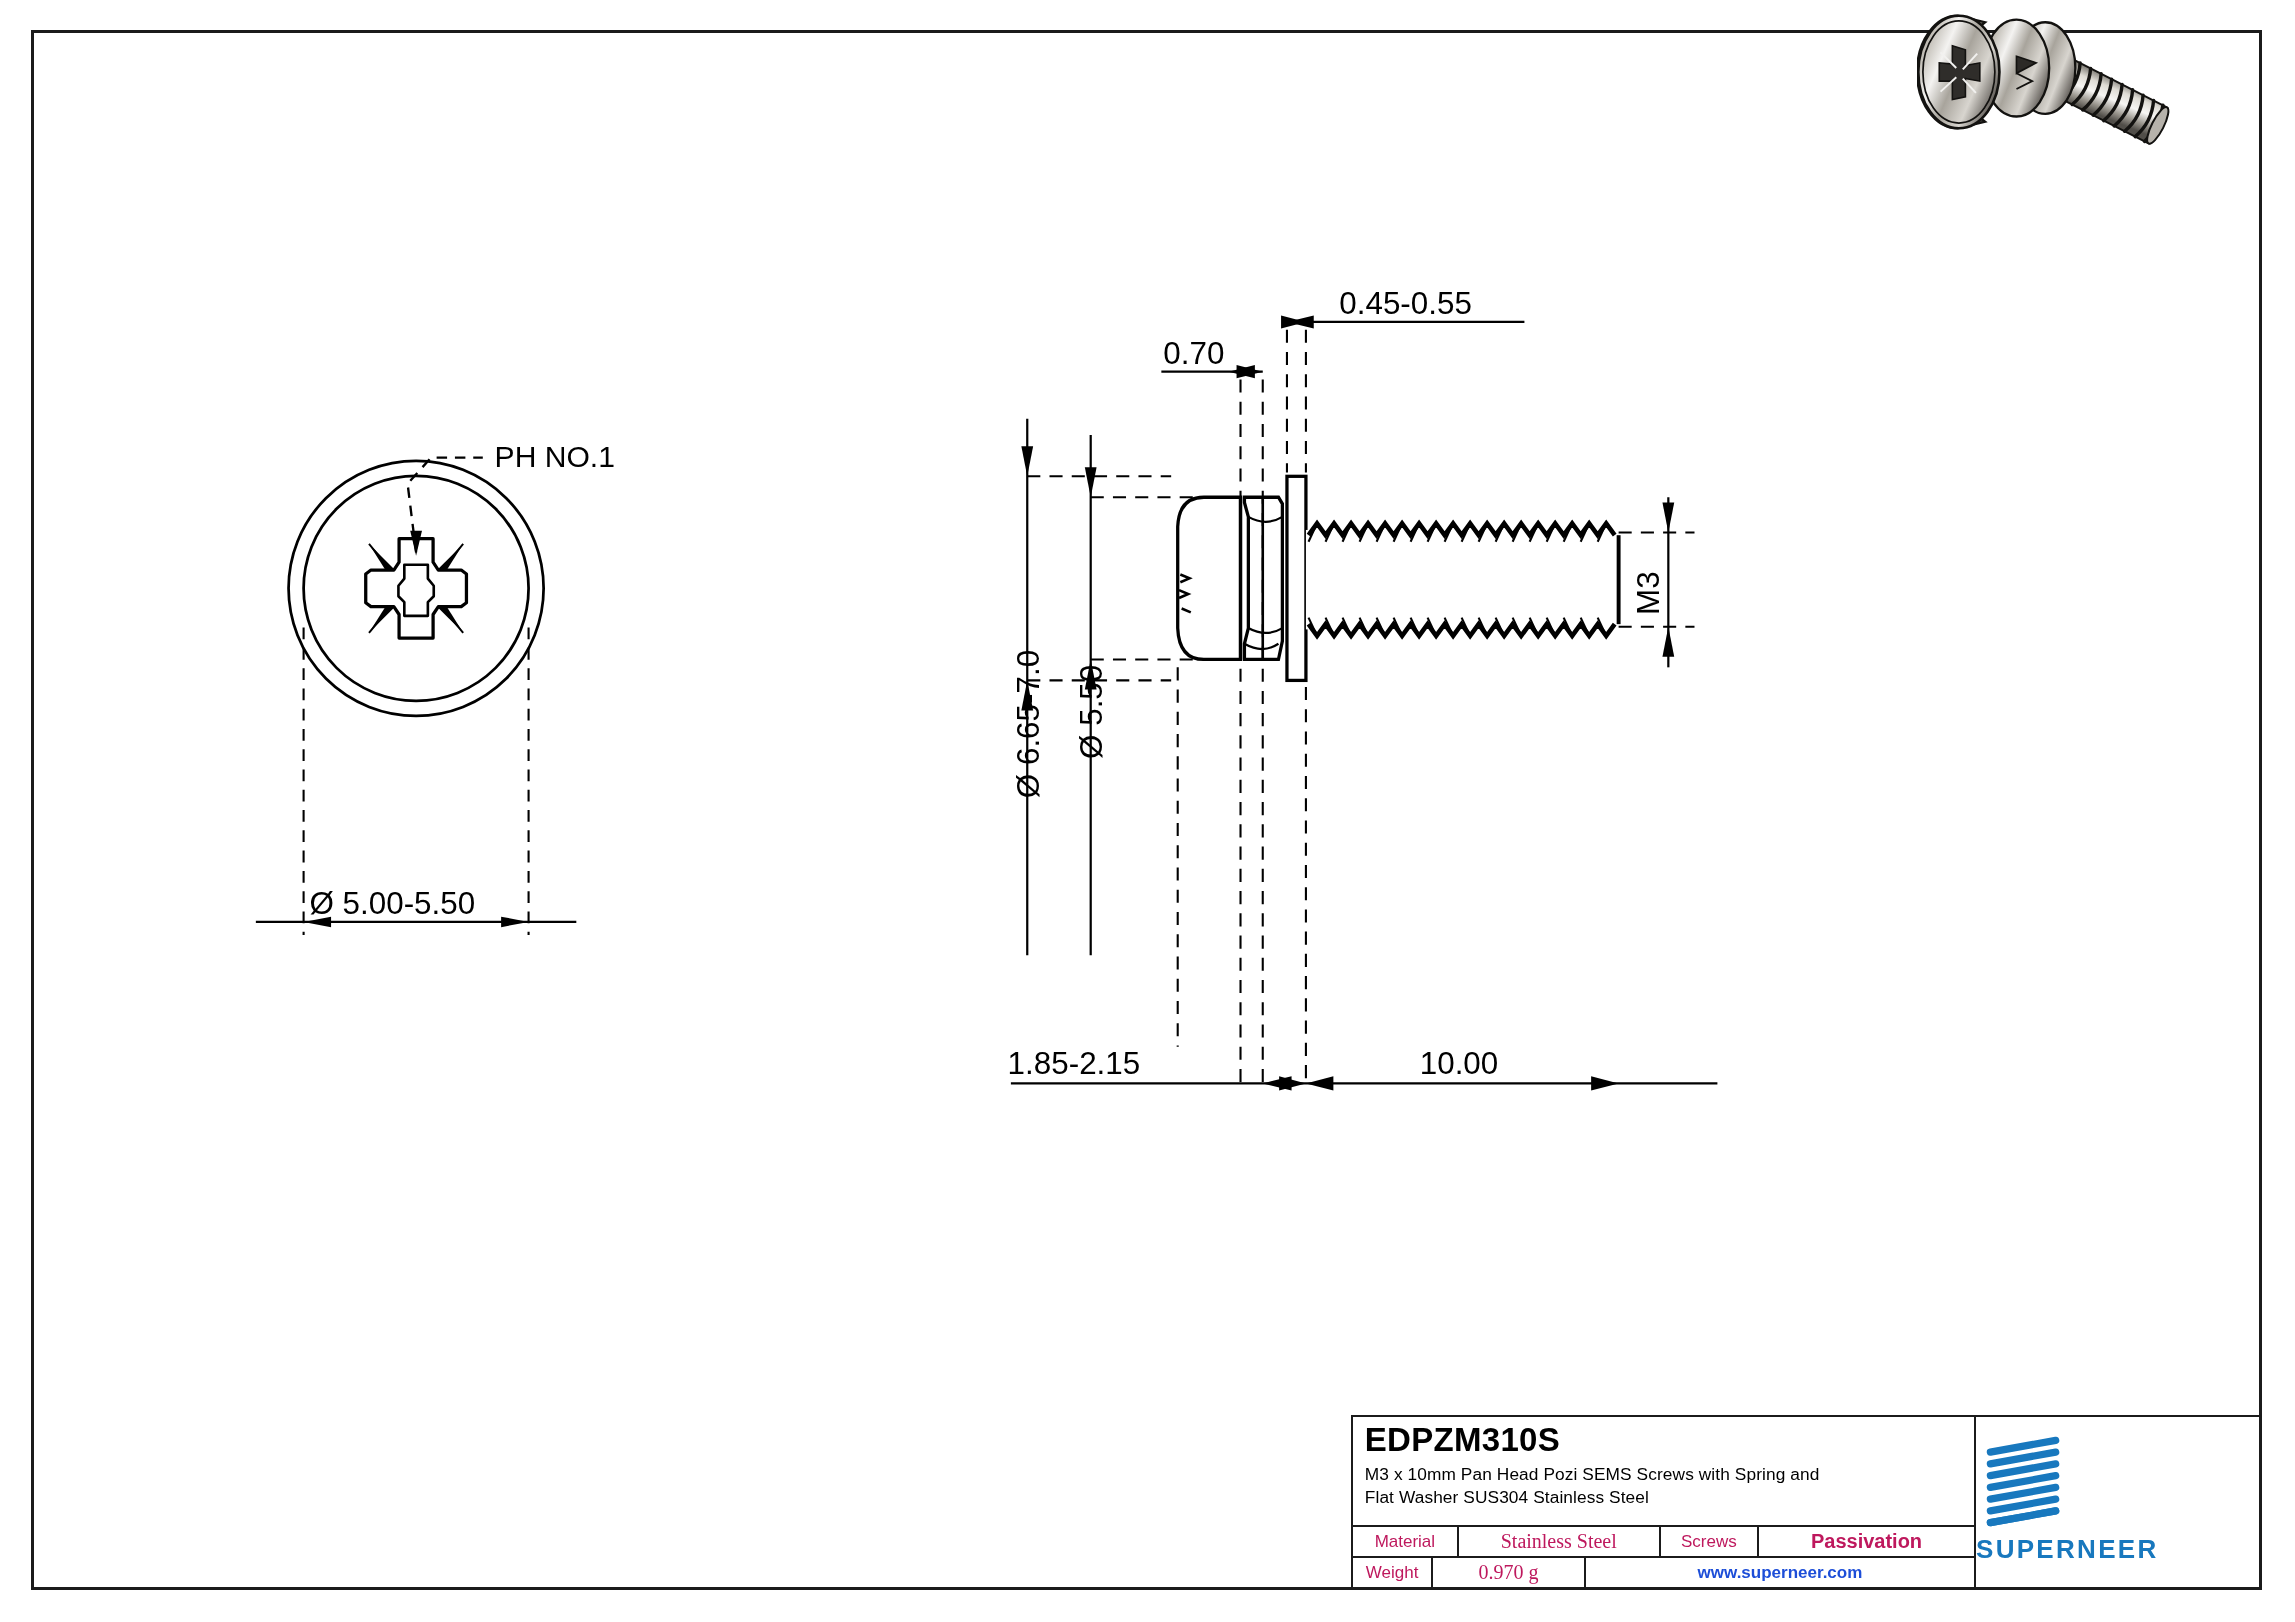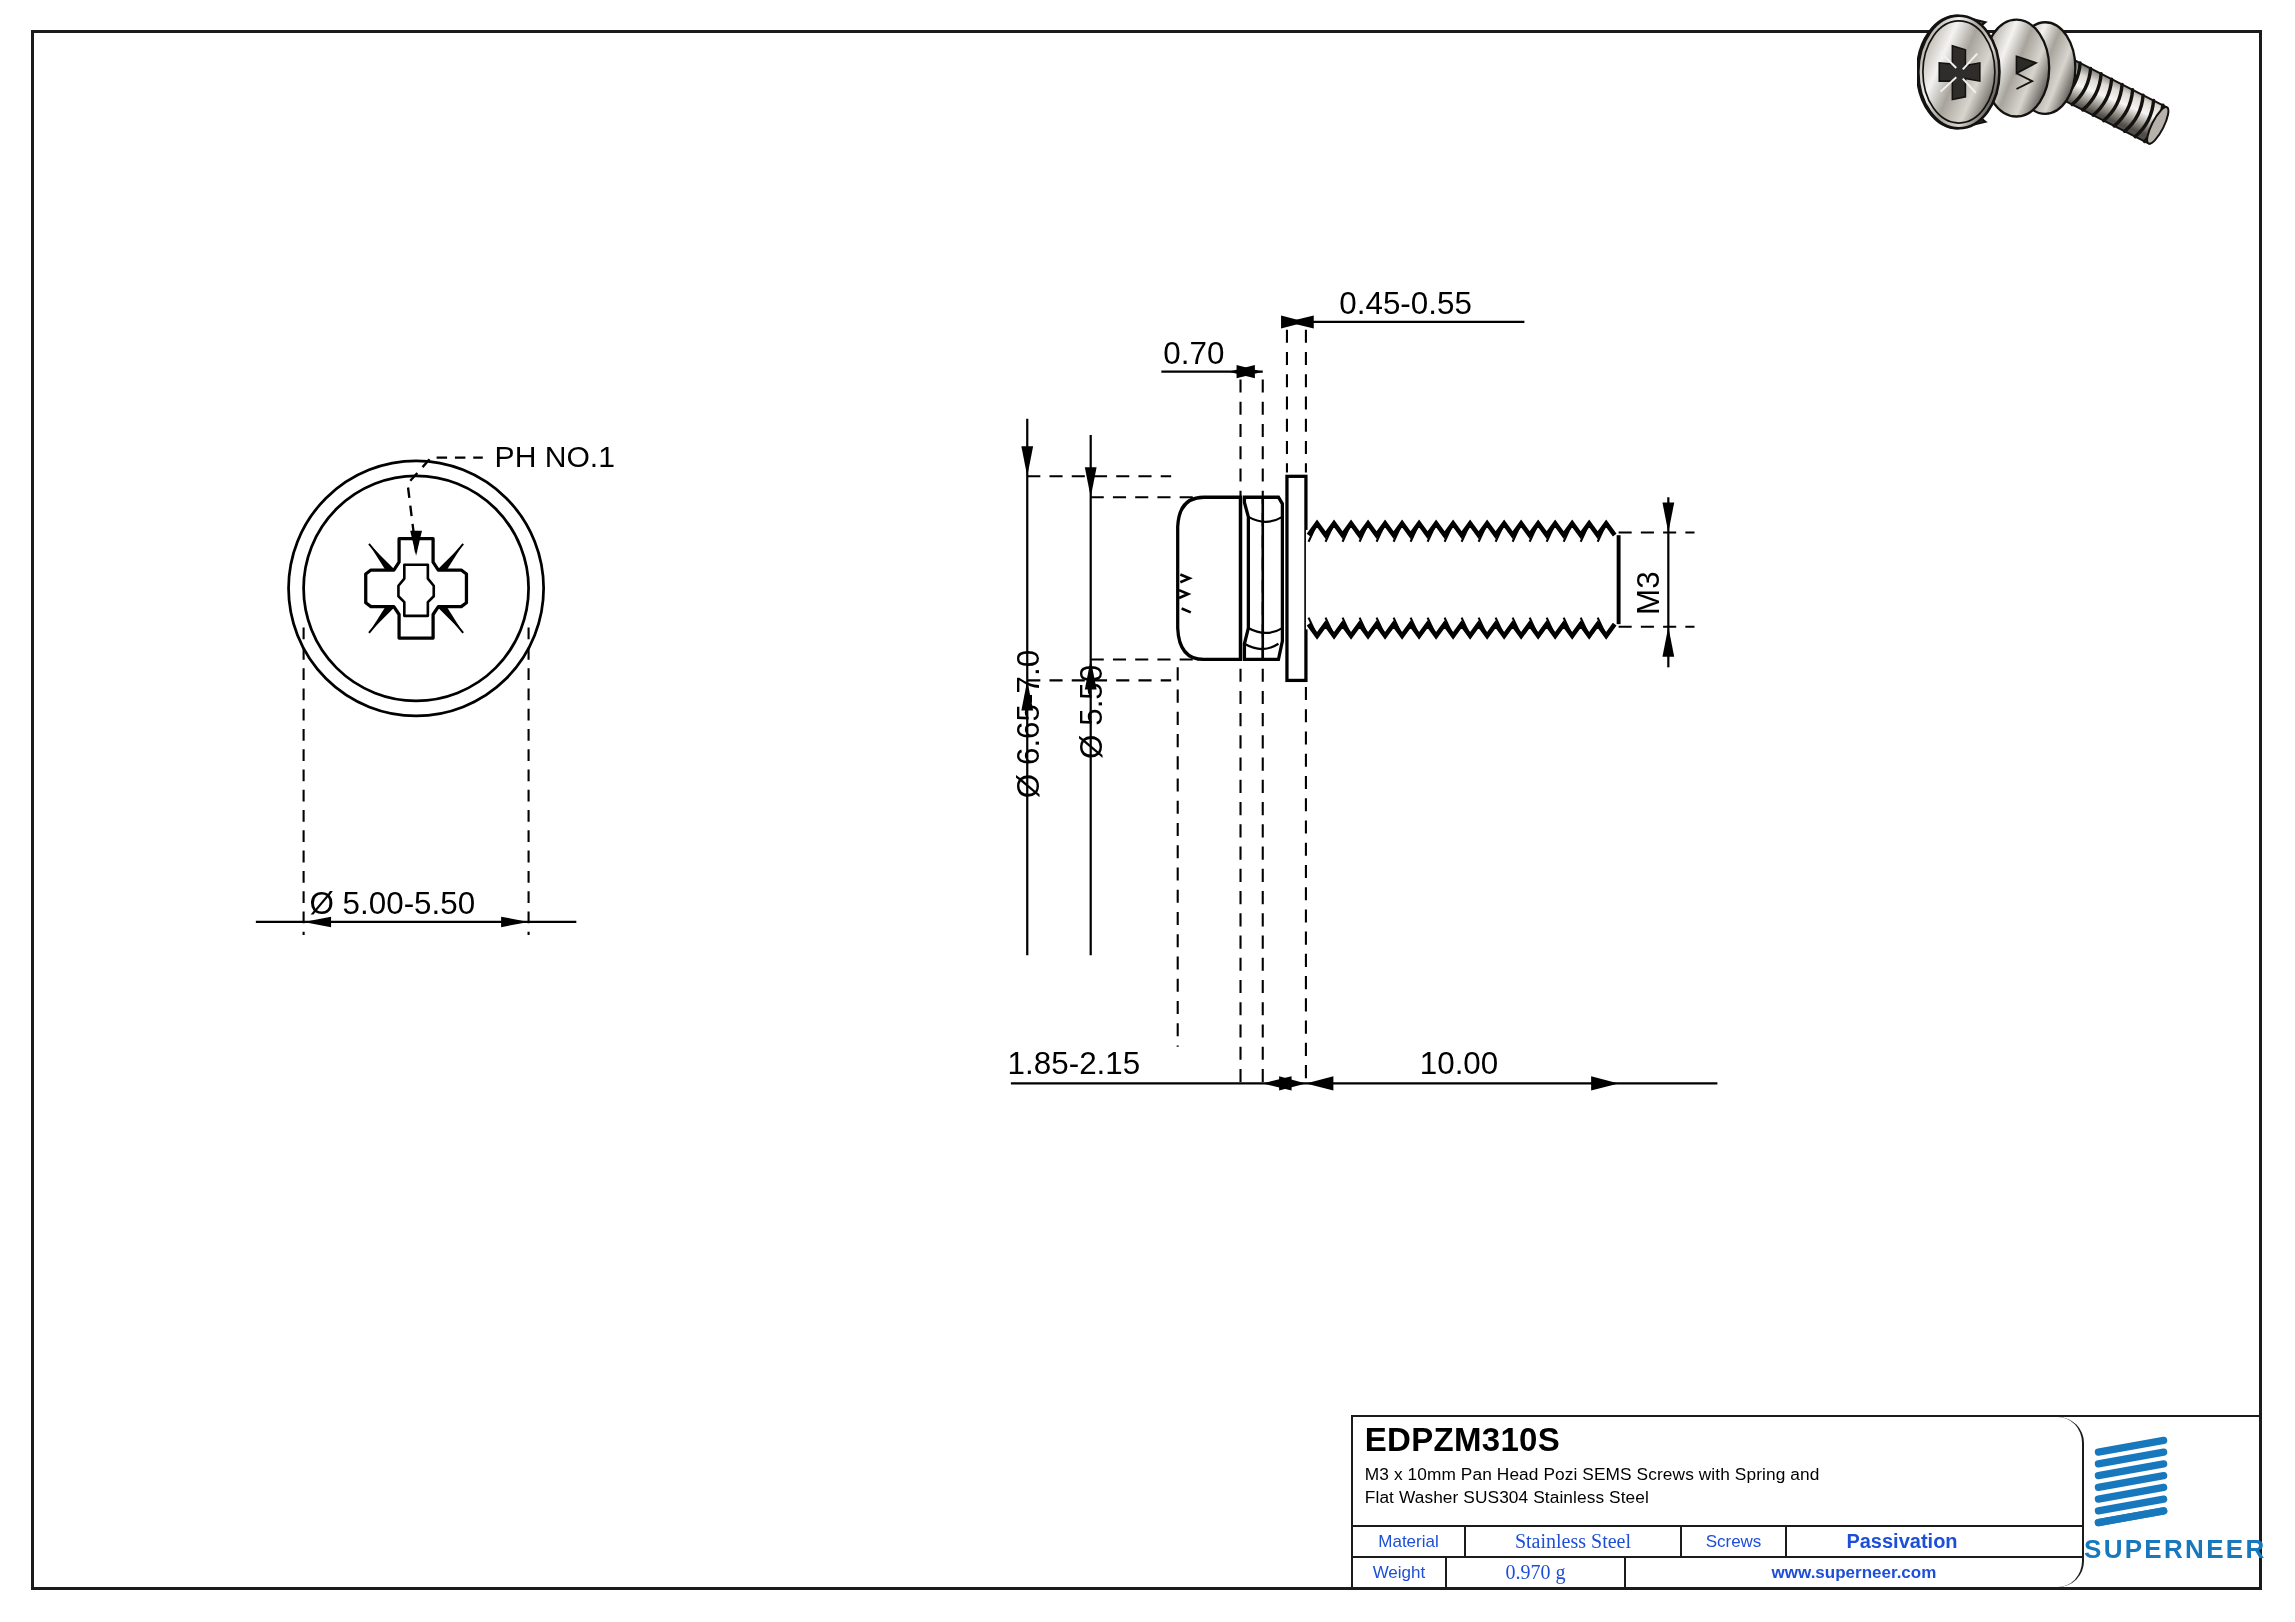--- a/index.html
+++ b/index.html
@@ -29,24 +29,24 @@
   #title-block {
     position: absolute;
     left: 1351px; top: 1415px;
     width: 910px; height: 174px;
     box-sizing: border-box;
     border: 2.6px solid #1b1b1b;
     display: flex;
     background: #fff;
   }
   #tb-left {
-    width: 731px;
+    width: 623px;
     box-sizing: border-box;
     border-right: 2.6px solid #1b1b1b;
-    display: flex; flex-direction: column; border-radius: 26px;
+    display: flex; flex-direction: column;
   }
   #tb-text {
     flex: 0 0 110px;
     padding: 5.2px 0 0 11.8px;
     box-sizing: border-box;
     border-bottom: 2.6px solid #1b1b1b;
   }
   #tb-partno {
     font-size: 33px; font-weight: bold;
     letter-spacing: 0.3px; color: #000;
@@ -59,21 +59,21 @@
   }
   .tb-row {
     display: flex; flex: 1 1 0;
     border-bottom: 2px solid #1b1b1b;
   }
   .tb-row:last-child { border-bottom: none; }
   .tb-cell {
     display: flex; align-items: center; justify-content: center;
     box-sizing: border-box;
     border-right: 2px solid #1b1b1b;
-    color: #1d4ed8;
+    color: #be185d;
   }
   .tb-cell:last-child { border-right: none; font-weight: bold; }
   .c-lbl   { width: 113px; font-size: 17px; }
   .c-val   { width: 216px; font-size: 20px; font-family: Liberation Serif, serif; }
   .c-lbl2  { width: 105px; font-size: 17px; }
   .c-val2  { width: 230px; font-size: 20px; }
   .c-url   { width: 551px; font-size: 17px; color: #1d4ed8; }
   #tb-logo {
     flex: 1 1 auto;
     display: flex; flex-direction: column;

